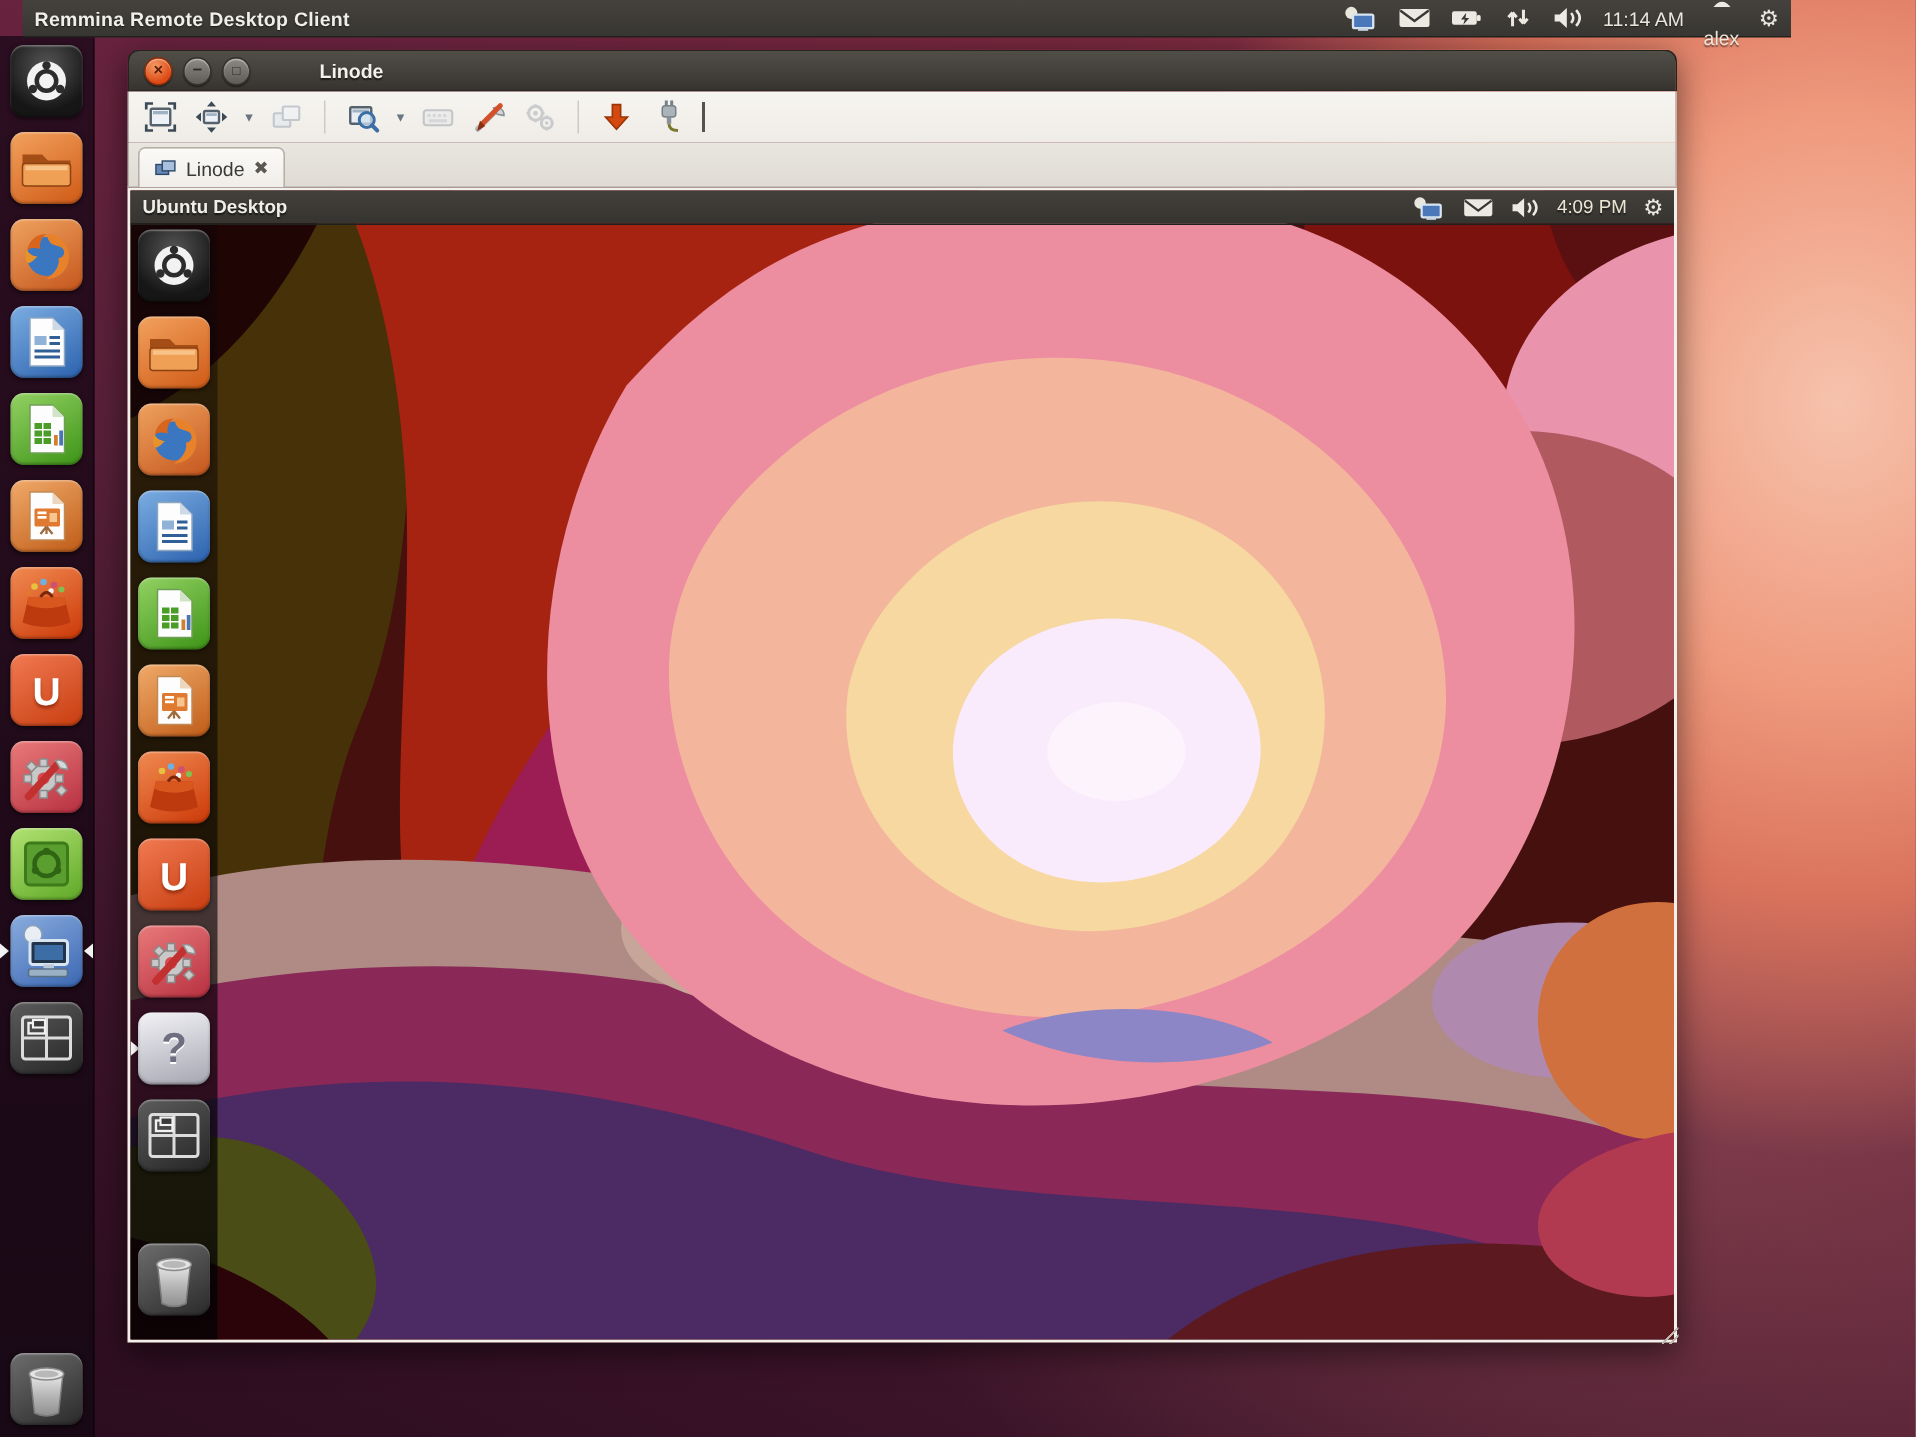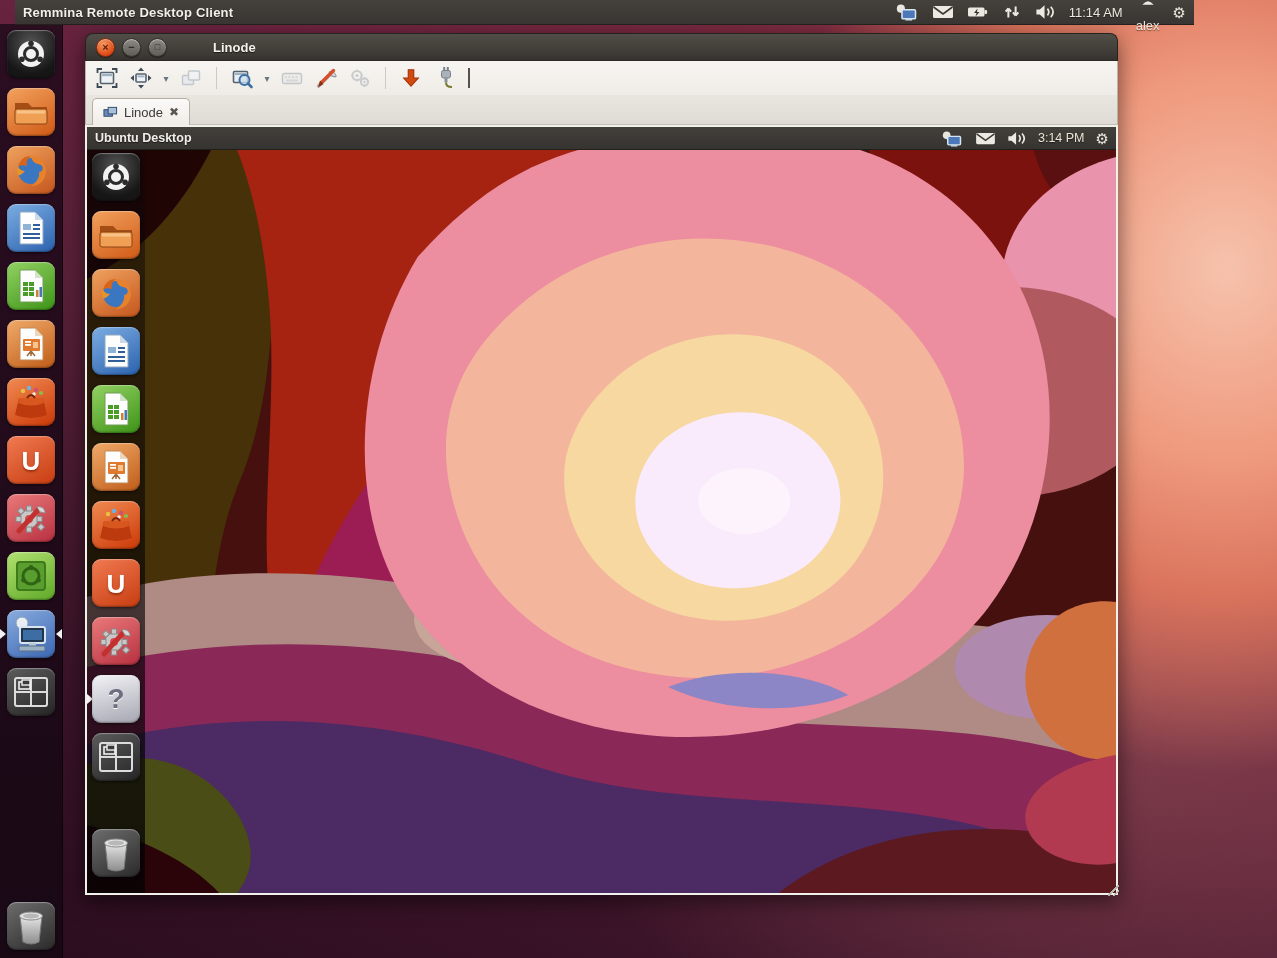--- a/index.html
+++ b/index.html
@@ -546,21 +546,21 @@
         <span class="t-ic">
             <svg width="21" height="15">
               <use href="#tr-mail"></use>
             </svg>
           </span>
         <span class="t-ic">
             <svg width="20" height="15">
               <use href="#tr-vol"></use>
             </svg>
           </span>
-        <span class="txt">3:14 PM</span>
+        <span class="txt">4:09 PM</span>
         <span class="gear">⚙</span>
       </div>
     </div>
 
     <div class="rem-launcher">
       <div class="slot" title="ubuntu-dash-icon">
         <div class="tile t-dash">
             <svg width="48" height="48">
               <use href="#ic-cof"></use>
             </svg>

